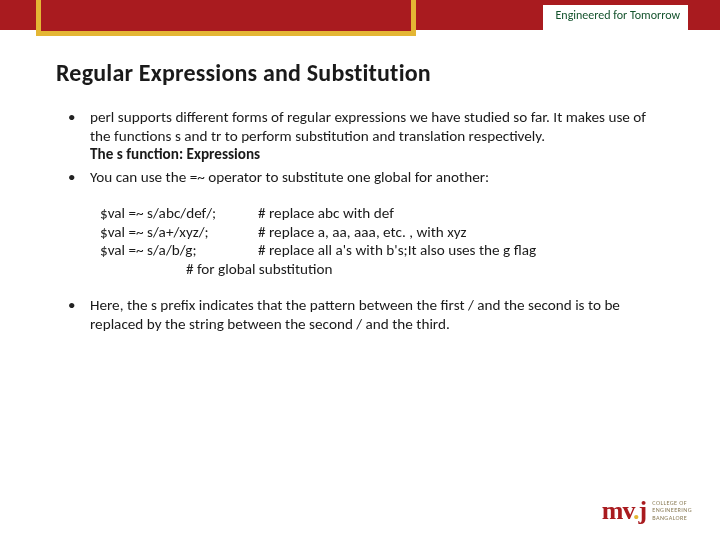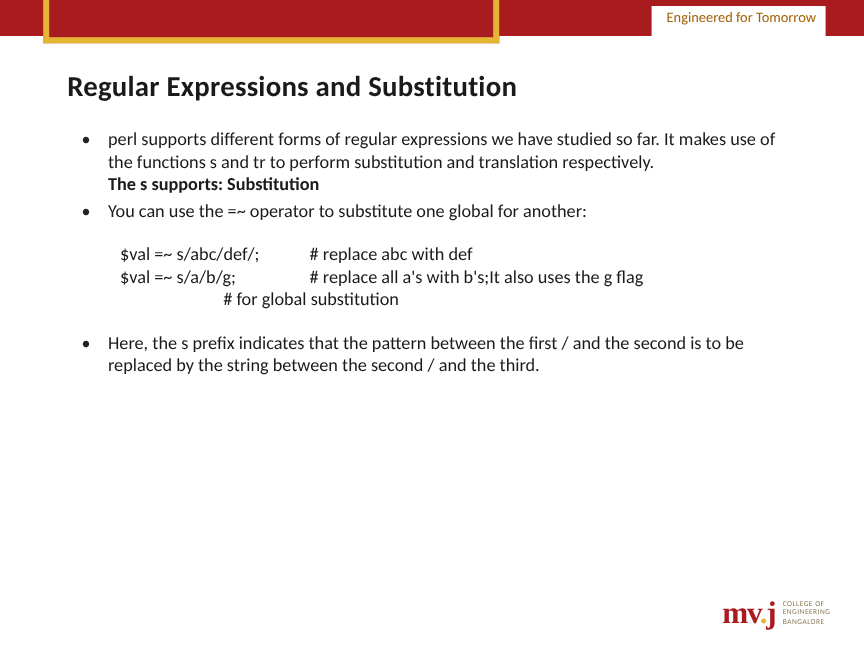--- a/index.html
+++ b/index.html
@@ -18,21 +18,21 @@
     right: 0;
     top: 0;
     height: 30px;
     background: #a91b1f;
   }
   .tagline {
     position: absolute;
     top: 5px;
     right: 32px;
     font-size: 12px;
-    color: #a16207;
+    color: #14532d;
     background: #ffffff;
     padding: 0 8px 0 12px;
     height: 36px;
     line-height: 20px;
   }
   .notch-block {
     position: absolute;
     top: 0;
     left: 36px;
     width: 380px;
@@ -133,31 +133,35 @@
 <div class="top-band"></div>
 <div class="notch-block"></div>
 <div class="tagline">Engineered for Tomorrow</div>
 
 <div class="title">Regular Expressions and Substitution</div>
 
 <div class="body">
   <ul class="bul">
     <li>
       <span class="subline">perl supports different forms of regular expressions we have studied so far. It makes use of the functions s and tr to perform substitution and translation respectively.</span>
-      <span class="subline strong">The s supports: Substitution</span>
+      <span class="subline strong">The s function: Expressions</span>
     </li>
     <li>
       <span>You can use the =~ operator to substitute one global for another:</span>
     </li>
   </ul>
 
   <div class="codeblock">
     <div class="code-row">
       <span class="code-col-left">$val =~ s/abc/def/;</span>
       <span class="code-col-right"># replace abc with def</span>
+    </div>
+    <div class="code-row">
+      <span class="code-col-left">$val =~ s/a+/xyz/;</span>
+      <span class="code-col-right"># replace a, aa, aaa, etc. , with xyz</span>
     </div>
     <div class="code-row">
       <span class="code-col-left">$val =~ s/a/b/g;</span>
       <span class="code-col-right"># replace all a's with b's;It also uses the g flag</span>
     </div>
     <div class="code-cont"># for global   substitution</div>
   </div>
 
   <ul class="bul">
     <li>

